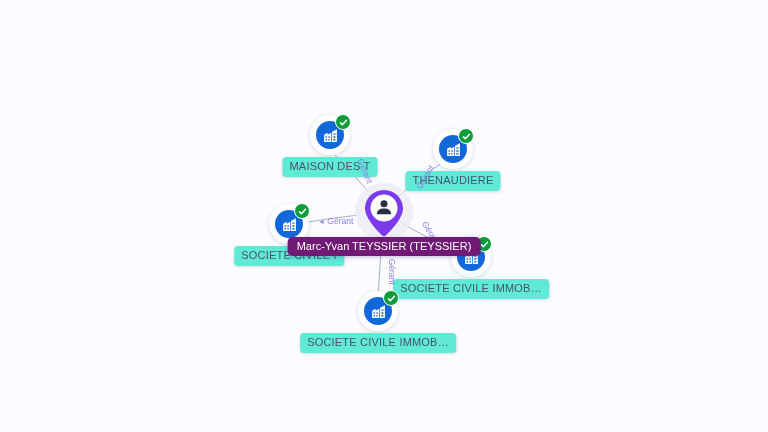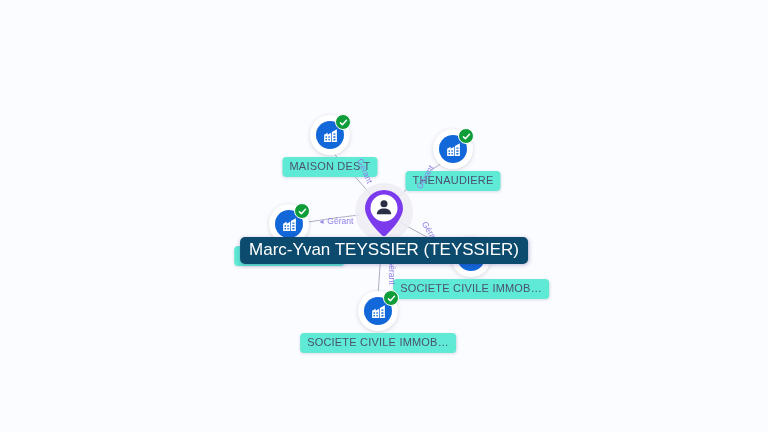--- a/index.html
+++ b/index.html
@@ -118,23 +118,23 @@
   }
 
   .pin-wrap svg { display: block; }
 
   .center-label {
     position: absolute;
     left: 50%;
     top: 25px;
     transform: translate(-50%, 0);
     white-space: nowrap;
-    background: #0c4a6e;
+    background: #701a75;
     color: #ffffff;
-    font-size: 17px;
+    font-size: 11px;
     padding: 3px 9px 4px 9px;
     border-radius: 5px;
     box-shadow: 0 1px 4px rgba(60, 30, 130, 0.30);
     z-index: 60;
   }
 
   
   .edge-label {
     position: absolute;
     color: #8b7fe8;

